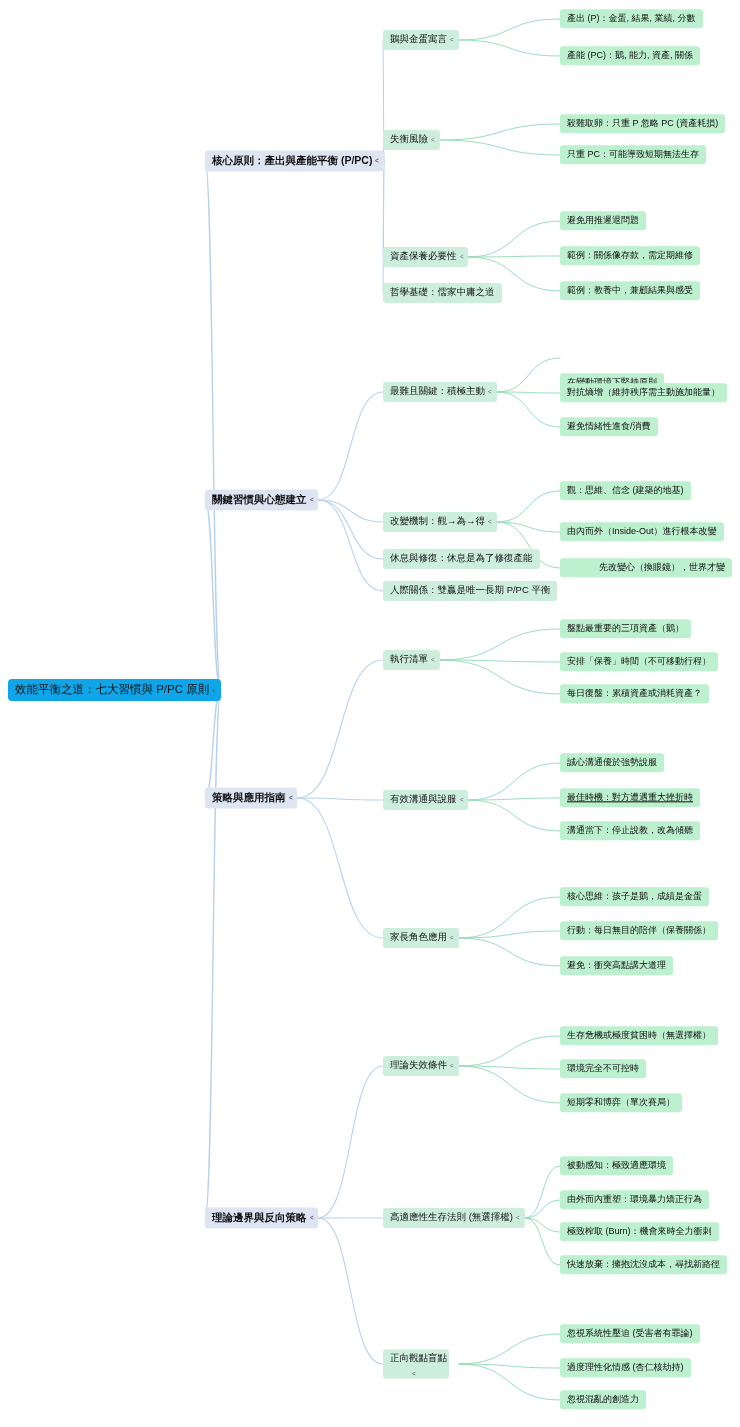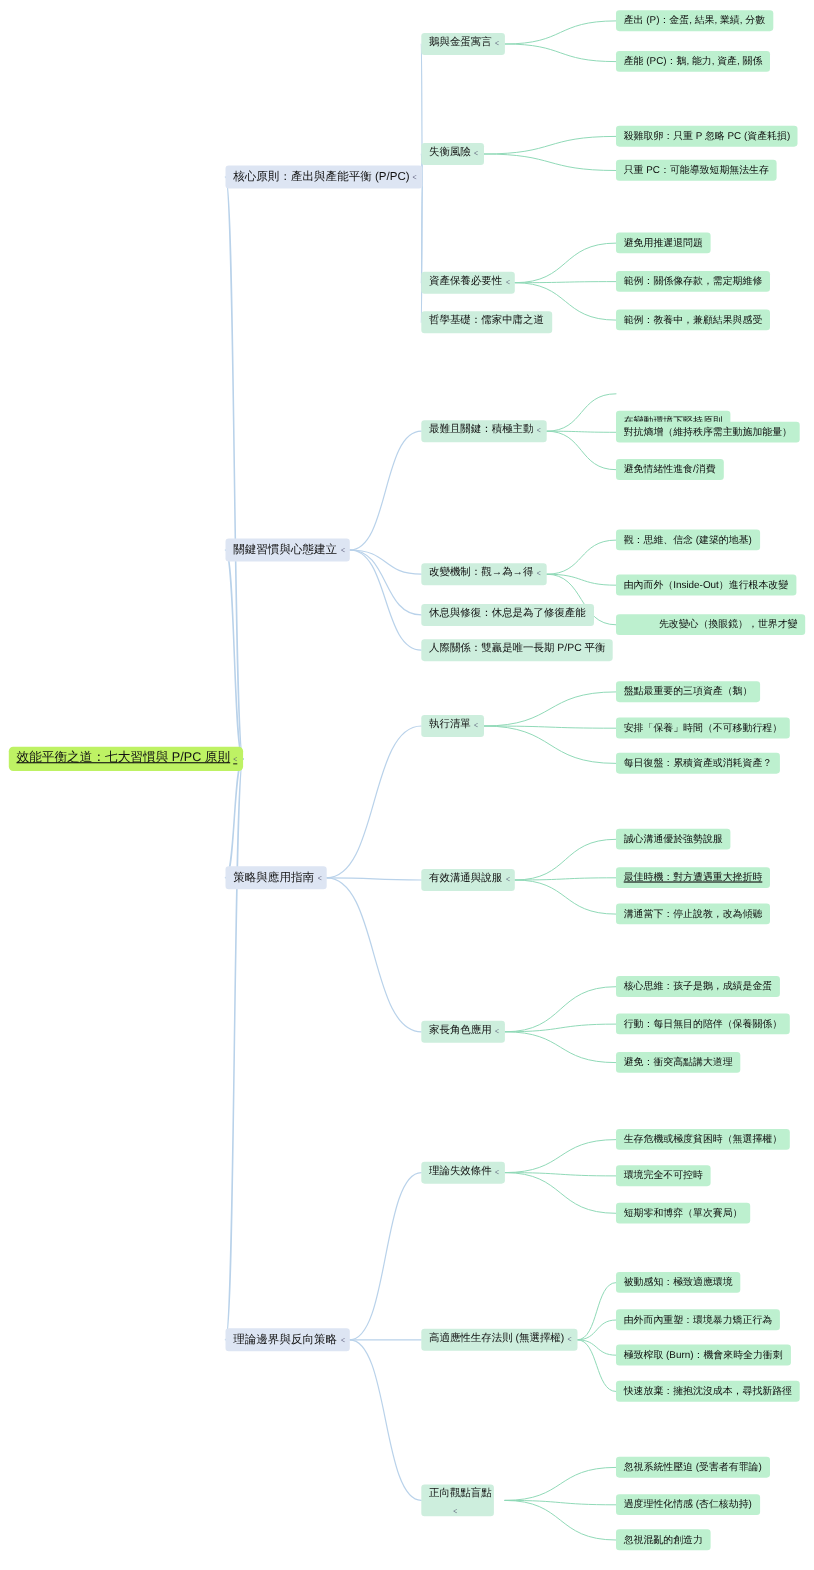--- a/index.html
+++ b/index.html
@@ -29,31 +29,31 @@
     border-radius: 3px;
     line-height: 1.15;
     transform: translateY(-50%);
   }
   .node .label {
     display: block;
     padding: 4px 7px 5px 7px;
   }
   
   .n-root {
-    background: #bef264;
+    background: #0ea5e9;
     color: #111111;
     font-size: 11.5px;
     border-radius: 4px;
-    text-decoration: underline;
   }
   
   .n-b1 {
     background: #dde5f3;
     color: #111111;
     font-size: 10.5px;
+    font-weight: bold;
   }
   
   .n-b2 {
     background: #cdeedd;
     color: #111111;
     font-size: 9.5px;
   }
   
   .n-leaf {
     background: #bdf0cf;

